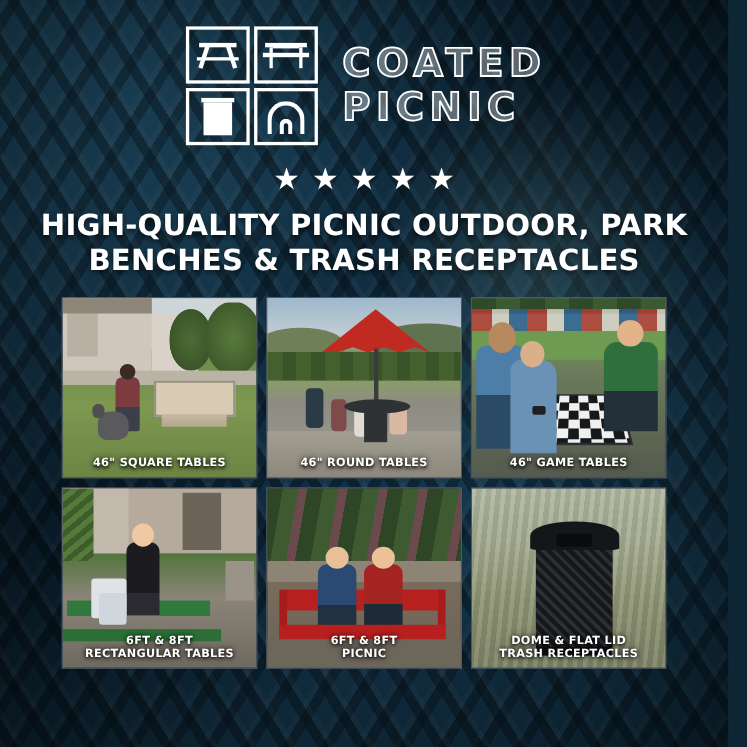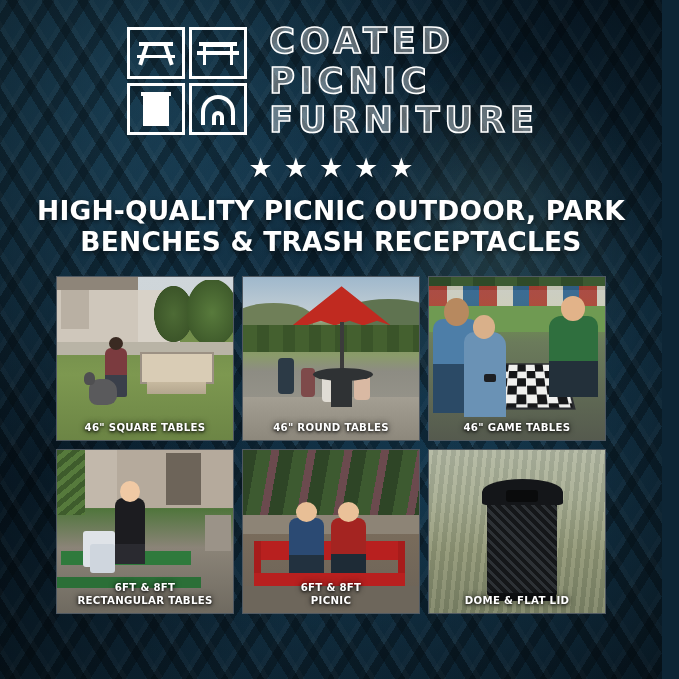--- a/index.html
+++ b/index.html
@@ -326,21 +326,20 @@
         <div class="cell cell-br">
           <div class="g-dome">
               <div class="dome"></div>
               <div class="mouth"></div>
             </div>
         </div>
       </div>
       <div class="logo-words">
         <div class="logo-word">COATED</div>
         <div class="logo-word">PICNIC</div>
-        <div class="logo-word">FURNITURE</div>
       </div>
     </div>
 
     <div class="stars">
       <span>★</span>
       <span>★</span>
       <span>★</span>
       <span>★</span>
       <span>★</span>
     </div>
@@ -447,18 +446,19 @@
       <div class="tile">
         <div class="photo p6">
           <div class="grassBg"></div>
           <div class="can6"></div>
             <div class="base6"></div>
           <div class="dome6"></div>
             <div class="slot"></div>
         </div>
         <div class="cap">
           <div>DOME &amp; FLAT LID</div>
+          <div>TRASH RECEPTACLES</div>
         </div>
       </div>
 
     </div>
   </div>
 </div>
 
 </body></html>

